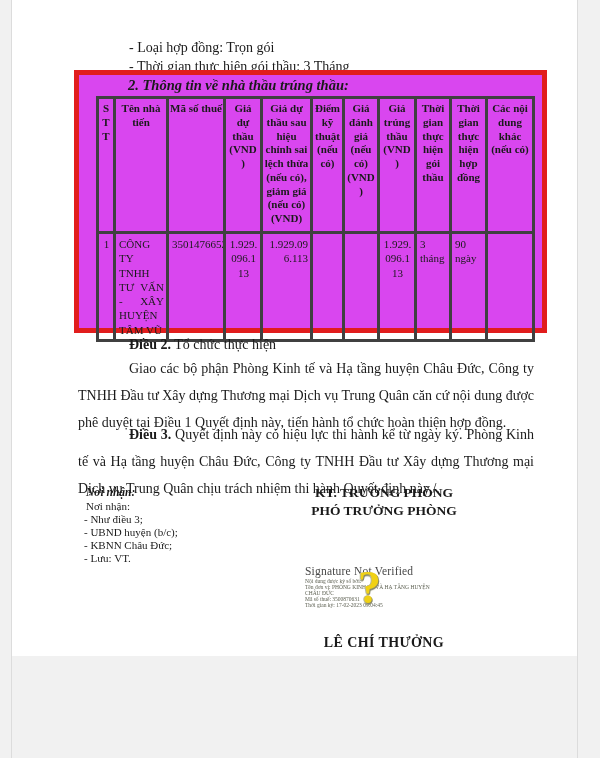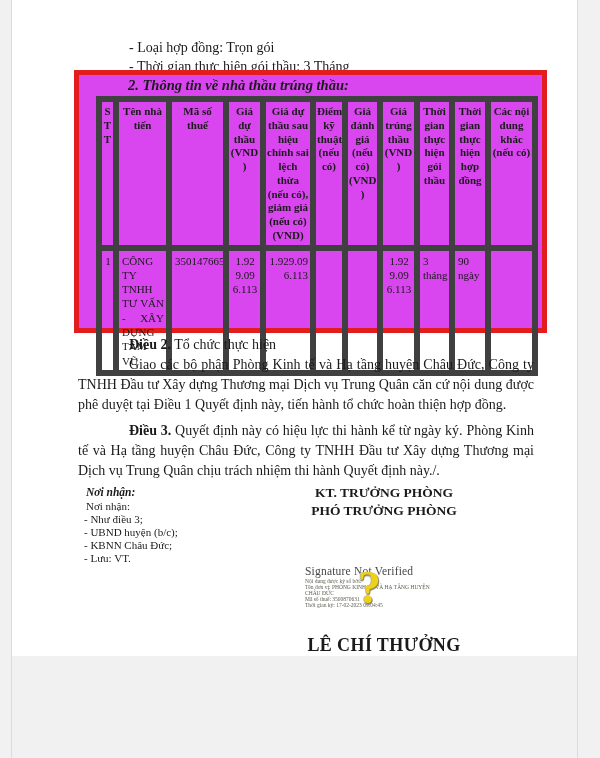--- a/index.html
+++ b/index.html
@@ -34,41 +34,41 @@
   .section-heading{
     margin:2px 0 0 49px;
     font-size:14.5px;font-weight:bold;font-style:italic;white-space:nowrap;
   }
   table.bidder{
     margin:2px 0 0 17px;
     border-collapse:collapse;table-layout:fixed;width:436px;
     border:2px solid #1c1c1c;
   }
   table.bidder th,table.bidder td{
-    border:6px solid #404040;
+    border:3px solid #404040;
     vertical-align:top;
     overflow:hidden;
     margin-left:43px;
   }
   table.bidder th{
     font-size:11px;line-height:1.25;font-weight:bold;text-align:center;
     padding:3px 1px 2px 1px;height:135px;
   }
   table.bidder td{
     font-size:11px;line-height:1.3;padding:3px 2px 2px 3px;height:94px;
   }
   td.c{text-align:center;}
   td.r{text-align:right;padding-right:4px;}
   td.num{word-break:break-all;}
   td.name-cell{text-align:justify;padding-left:4px;padding-right:3px;}
 
   .article-heading{left:117px;top:337px;font-size:14px;white-space:nowrap;}
   .article-heading b{font-weight:bold;}
   .para{
-    font-size:14px;line-height:20px;text-align:justify;
+    font-size:14px;line-height:27px;text-align:justify;
     width:456px;left:66px;text-indent:51px;
   }
   .para b{font-weight:bold;}
   #article2-body{top:355px;}
   #article3{top:421px;}
 
   .recipients{left:72px;top:486px;font-size:11px;line-height:13px;}
   .recipients .lbl-bold{font-weight:bold;font-style:italic;font-size:11.5px;margin-bottom:1px;margin-left:2px;}
   .recipients .lbl{margin-left:2px;}
 
@@ -79,21 +79,21 @@
   .stamp-status{font-size:11.5px;color:#474747;letter-spacing:.2px;white-space:nowrap;}
   .stamp-details{margin-top:1px;font-size:5.5px;line-height:6px;color:#5d6052;white-space:nowrap;}
   .q-mark{
     position:absolute;left:53px;top:0px;
     font-size:46px;line-height:46px;font-weight:bold;
     color:var(--question-color,#f0d115);
     text-shadow:1px 1px 0 #8a8a6a,-1px 0 0 #b7b79a,0 2px 1px #9a9a7e;
     z-index:2;
   }
   .signer-name{left:267px;top:635px;width:210px;text-align:center;
-    font-weight:bold;font-size:18px;letter-spacing:.4px;white-space:nowrap;}
+    font-weight:bold;font-size:14px;letter-spacing:.4px;white-space:nowrap;}
 </style>
 </head>
 <body>
 
 <div class="margin-strip left"></div>
 <div class="margin-strip right"></div>
 
 <div class="page">
 
   <div class="abs intro">
@@ -129,21 +129,21 @@
           <th>Giá đánh giá (nếu có) (VND )</th>
           <th>Giá trúng thầu (VND )</th>
           <th>Thời gian thực hiện gói thầu</th>
           <th>Thời gian thực hiện hợp đồng</th>
           <th>Các nội dung khác (nếu có)</th>
         </tr>
       </thead>
       <tbody>
         <tr>
           <td class="c">1</td>
-          <td class="name-cell">CÔNG TY TNHH TƯ VẤN - XÂY DỰNG TÂM VŨ</td>
+          <td class="name-cell">CÔNG TY TNHH TƯ VẤN - XÂY HUYỆN TÂM VŨ</td>
           <td class="c">3501476652</td>
           <td class="c num">1.929.096.113</td>
           <td class="r num">1.929.096.113</td>
           <td></td>
           <td></td>
           <td class="c num">1.929.096.113</td>
           <td>3 tháng</td>
           <td>90 ngày</td>
           <td></td>
         </tr>

